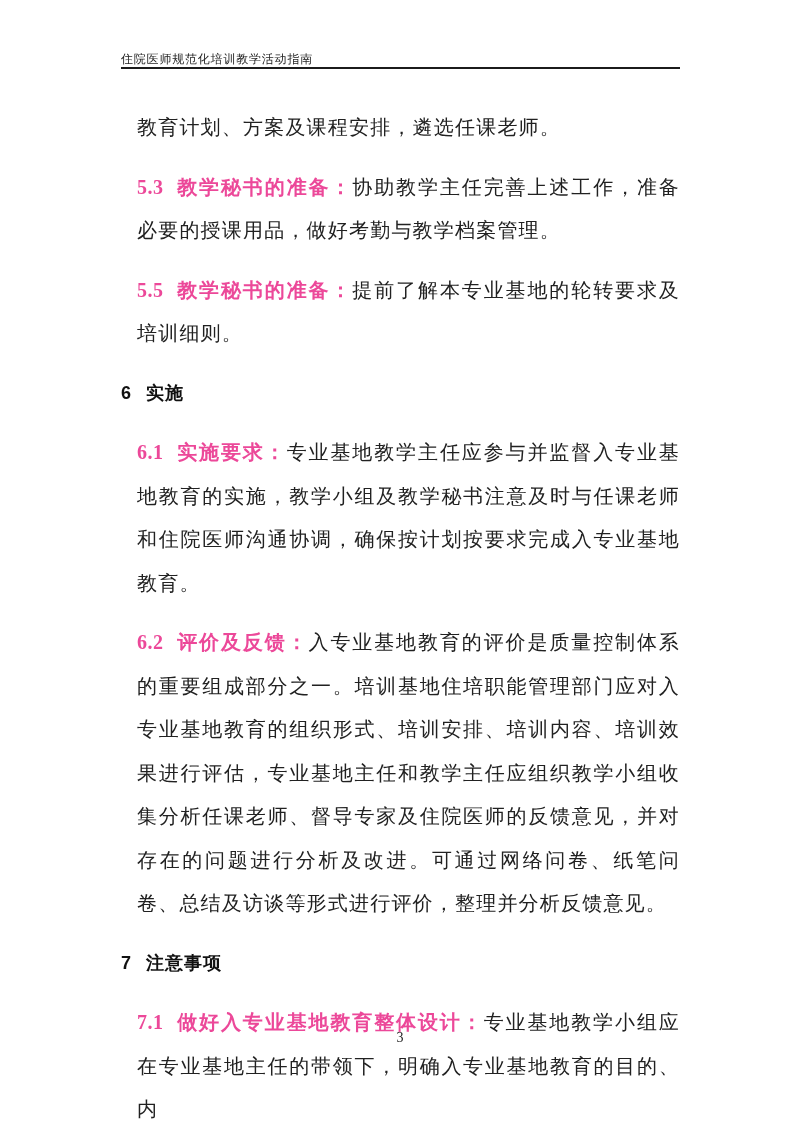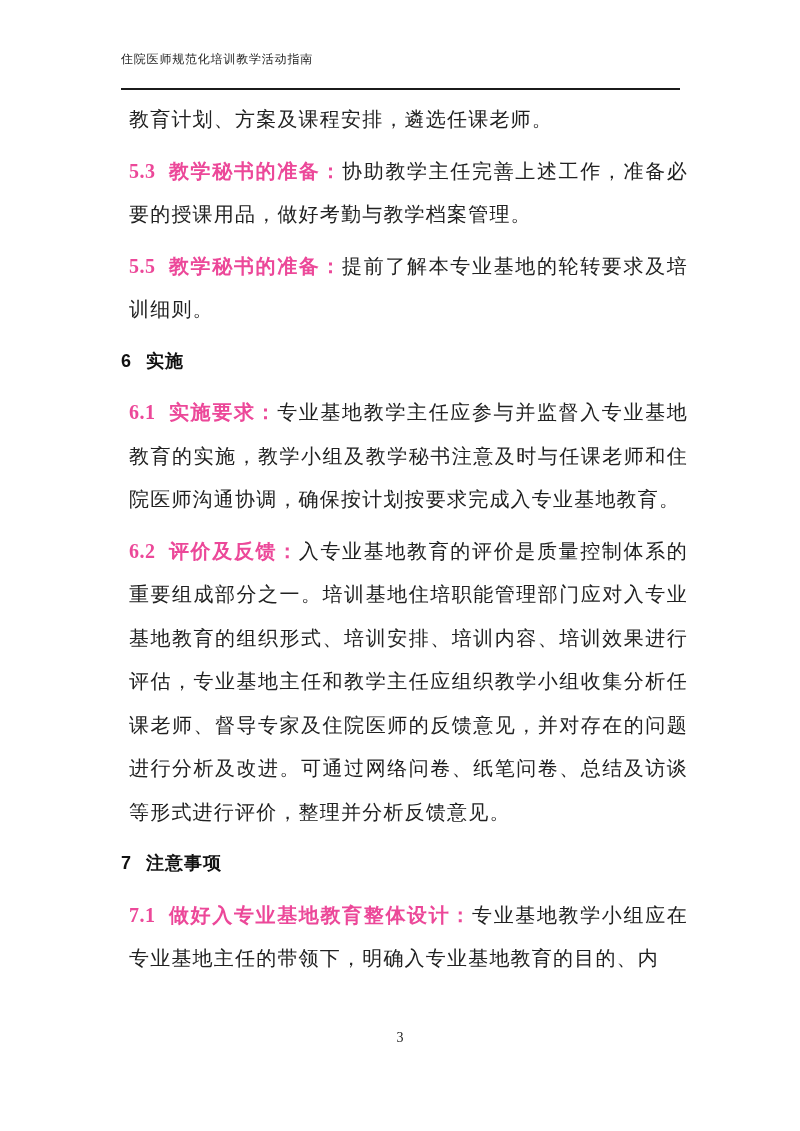--- a/index.html
+++ b/index.html
@@ -13,36 +13,36 @@
     color: #212121;
   }
   .running-header {
     position: absolute;
     top: 52px;
     left: 121px;
     width: 559px;
     font-size: 12px;
     letter-spacing: 0.8px;
     color: #262626;
-    padding-bottom: 21px;
+    padding-bottom: 0;
     border-bottom: 2px solid #1b1b1b;
     line-height: 15px;
   }
   .doc-body {
     position: absolute;
     top: 90px;
     left: 121px;
     width: 575px;
     font-size: 20px;
     line-height: 43.5px;
     letter-spacing: 1.2px;
     text-align: justify;
     color: #212121;
   }
-  .para { margin: 8px; }
+  .para { margin: 16px; }
   .lead { font-weight: 700; color: #ec4899; }
   .lead .num {
     margin-right: 13px;
     letter-spacing: 0.5px;
   }
   .sec-heading {
     margin: 0;
     font-family: "Liberation Sans", "DejaVu Sans", sans-serif;
     font-size: 18px;
     font-weight: 700;

